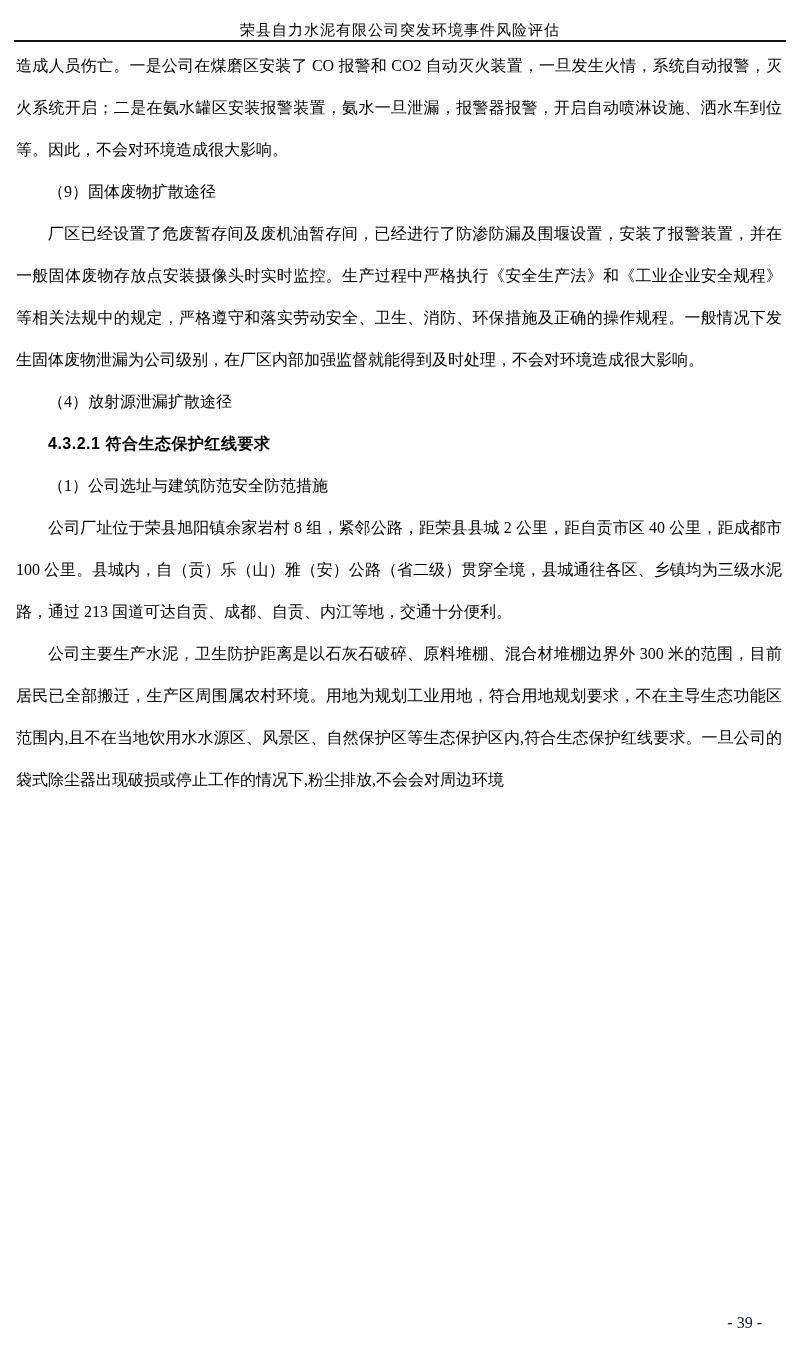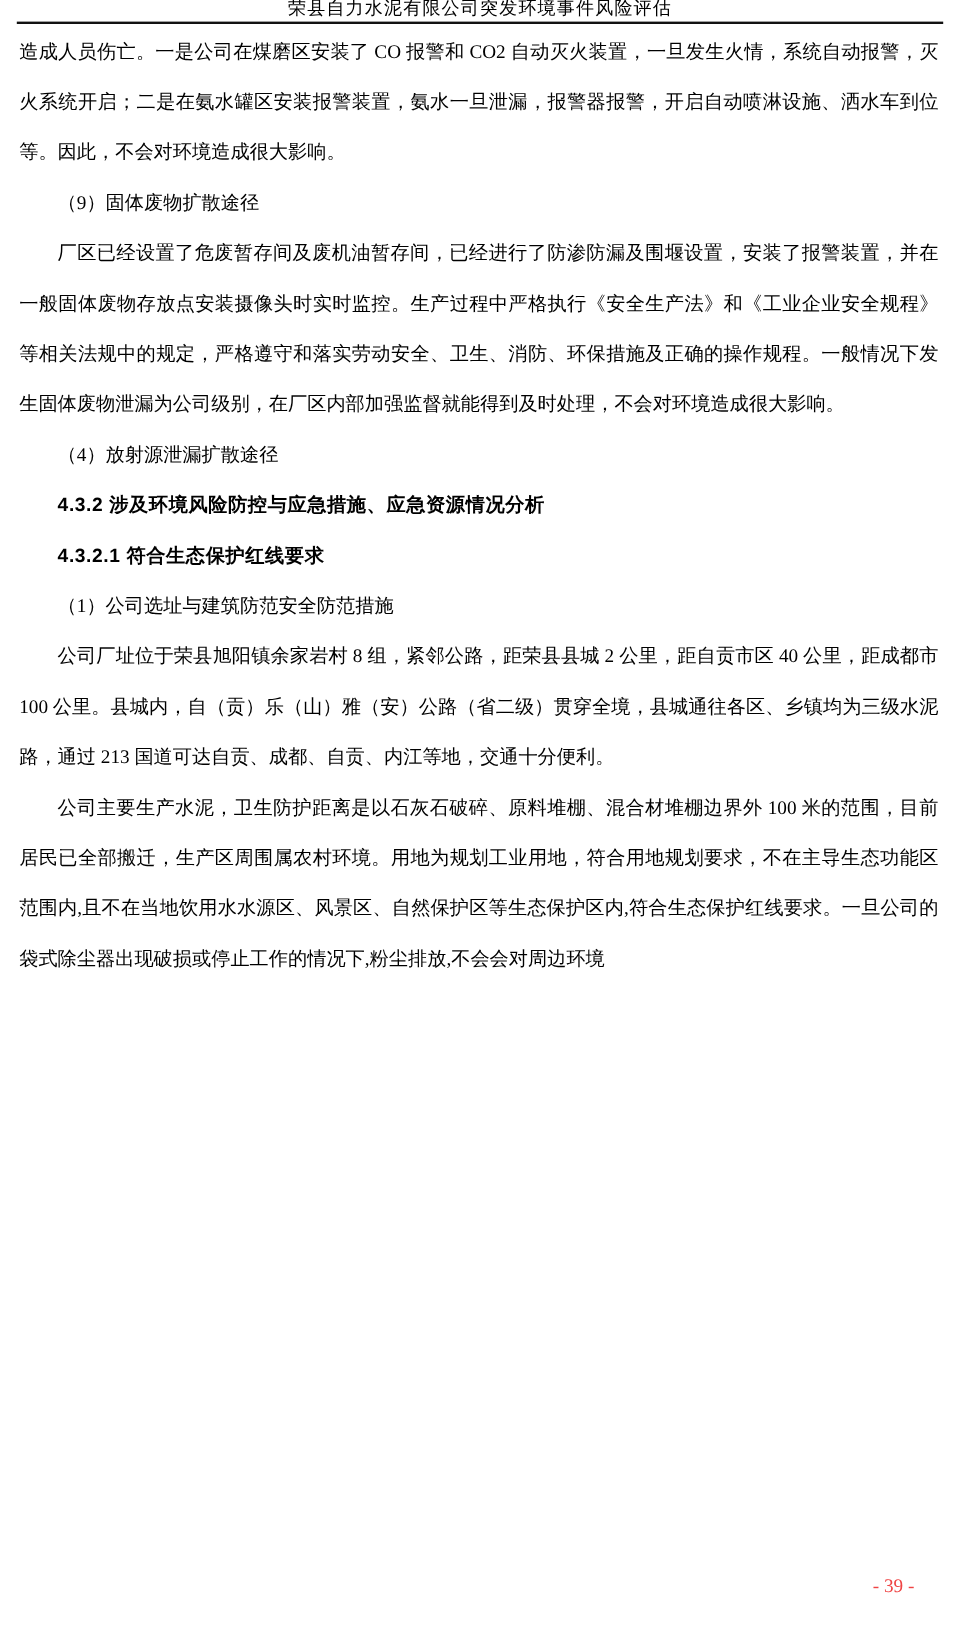--- a/index.html
+++ b/index.html
@@ -9,21 +9,21 @@
     color: #000000;
     font-family: "Liberation Serif", "DejaVu Serif", serif;
   }
   .sheet {
     position: relative;
     width: 800px; height: 1354px;
     background: #ffffff;
     overflow: hidden;
   }
   .doc-header {
-    padding-top: 0;
+    padding-top: 22px;
   }
   .doc-header .title {
     text-align: center;
     font-size: 15px;
     letter-spacing: 1px;
     line-height: 16px;
     color: #000;
   }
   .header-rule {
     margin: 2px 14px 0 14px;
@@ -43,40 +43,39 @@
   .content p.heading {
     font-weight: bold;
     font-family: "Liberation Sans", "DejaVu Sans", sans-serif;
     letter-spacing: 0.5px;
   }
   .footer-pageno {
     position: absolute;
     right: 38px;
     bottom: 22px;
     font-size: 16px;
-    color: #ef4444;
+    color: #0f172a;
   }
 </style>
 </head>
 <body>
 
 <div class="sheet">
 
   <div class="doc-header">
     <div class="title">荣县自力水泥有限公司突发环境事件风险评估</div>
     <div class="header-rule"></div>
   </div>
 
   <div class="content">
       <p class="para">造成人员伤亡。一是公司在煤磨区安装了 CO 报警和 CO2 自动灭火装置，一旦发生火情，系统自动报警，灭火系统开启；二是在氨水罐区安装报警装置，氨水一旦泄漏，报警器报警，开启自动喷淋设施、洒水车到位等。因此，不会对环境造成很大影响。</p>
       <p class="para indent">（9）固体废物扩散途径</p>
       <p class="para indent">厂区已经设置了危废暂存间及废机油暂存间，已经进行了防渗防漏及围堰设置，安装了报警装置，并在一般固体废物存放点安装摄像头时实时监控。生产过程中严格执行《安全生产法》和《工业企业安全规程》等相关法规中的规定，严格遵守和落实劳动安全、卫生、消防、环保措施及正确的操作规程。一般情况下发生固体废物泄漏为公司级别，在厂区内部加强监督就能得到及时处理，不会对环境造成很大影响。</p>
       <p class="para indent">（4）放射源泄漏扩散途径</p>
-      <p class="para indent heading">4.3.2 涉及环境风险防控与应急措施、应急资源情况分析</p>
       <p class="para indent heading">4.3.2.1 符合生态保护红线要求</p>
       <p class="para indent">（1）公司选址与建筑防范安全防范措施</p>
       <p class="para indent">公司厂址位于荣县旭阳镇余家岩村 8 组，紧邻公路，距荣县县城 2 公里，距自贡市区 40 公里，距成都市 100 公里。县城内，自（贡）乐（山）雅（安）公路（省二级）贯穿全境，县城通往各区、乡镇均为三级水泥路，通过 213 国道可达自贡、成都、自贡、内江等地，交通十分便利。</p>
-      <p class="para indent">公司主要生产水泥，卫生防护距离是以石灰石破碎、原料堆棚、混合材堆棚边界外 100 米的范围，目前居民已全部搬迁，生产区周围属农村环境。用地为规划工业用地，符合用地规划要求，不在主导生态功能区范围内,且不在当地饮用水水源区、风景区、自然保护区等生态保护区内,符合生态保护红线要求。一旦公司的袋式除尘器出现破损或停止工作的情况下,粉尘排放,不会会对周边环境</p>
+      <p class="para indent">公司主要生产水泥，卫生防护距离是以石灰石破碎、原料堆棚、混合材堆棚边界外 300 米的范围，目前居民已全部搬迁，生产区周围属农村环境。用地为规划工业用地，符合用地规划要求，不在主导生态功能区范围内,且不在当地饮用水水源区、风景区、自然保护区等生态保护区内,符合生态保护红线要求。一旦公司的袋式除尘器出现破损或停止工作的情况下,粉尘排放,不会会对周边环境</p>
     </div>
 
   <div class="footer-pageno">- 39 -</div>
 
 </div>
 
 </body></html>

